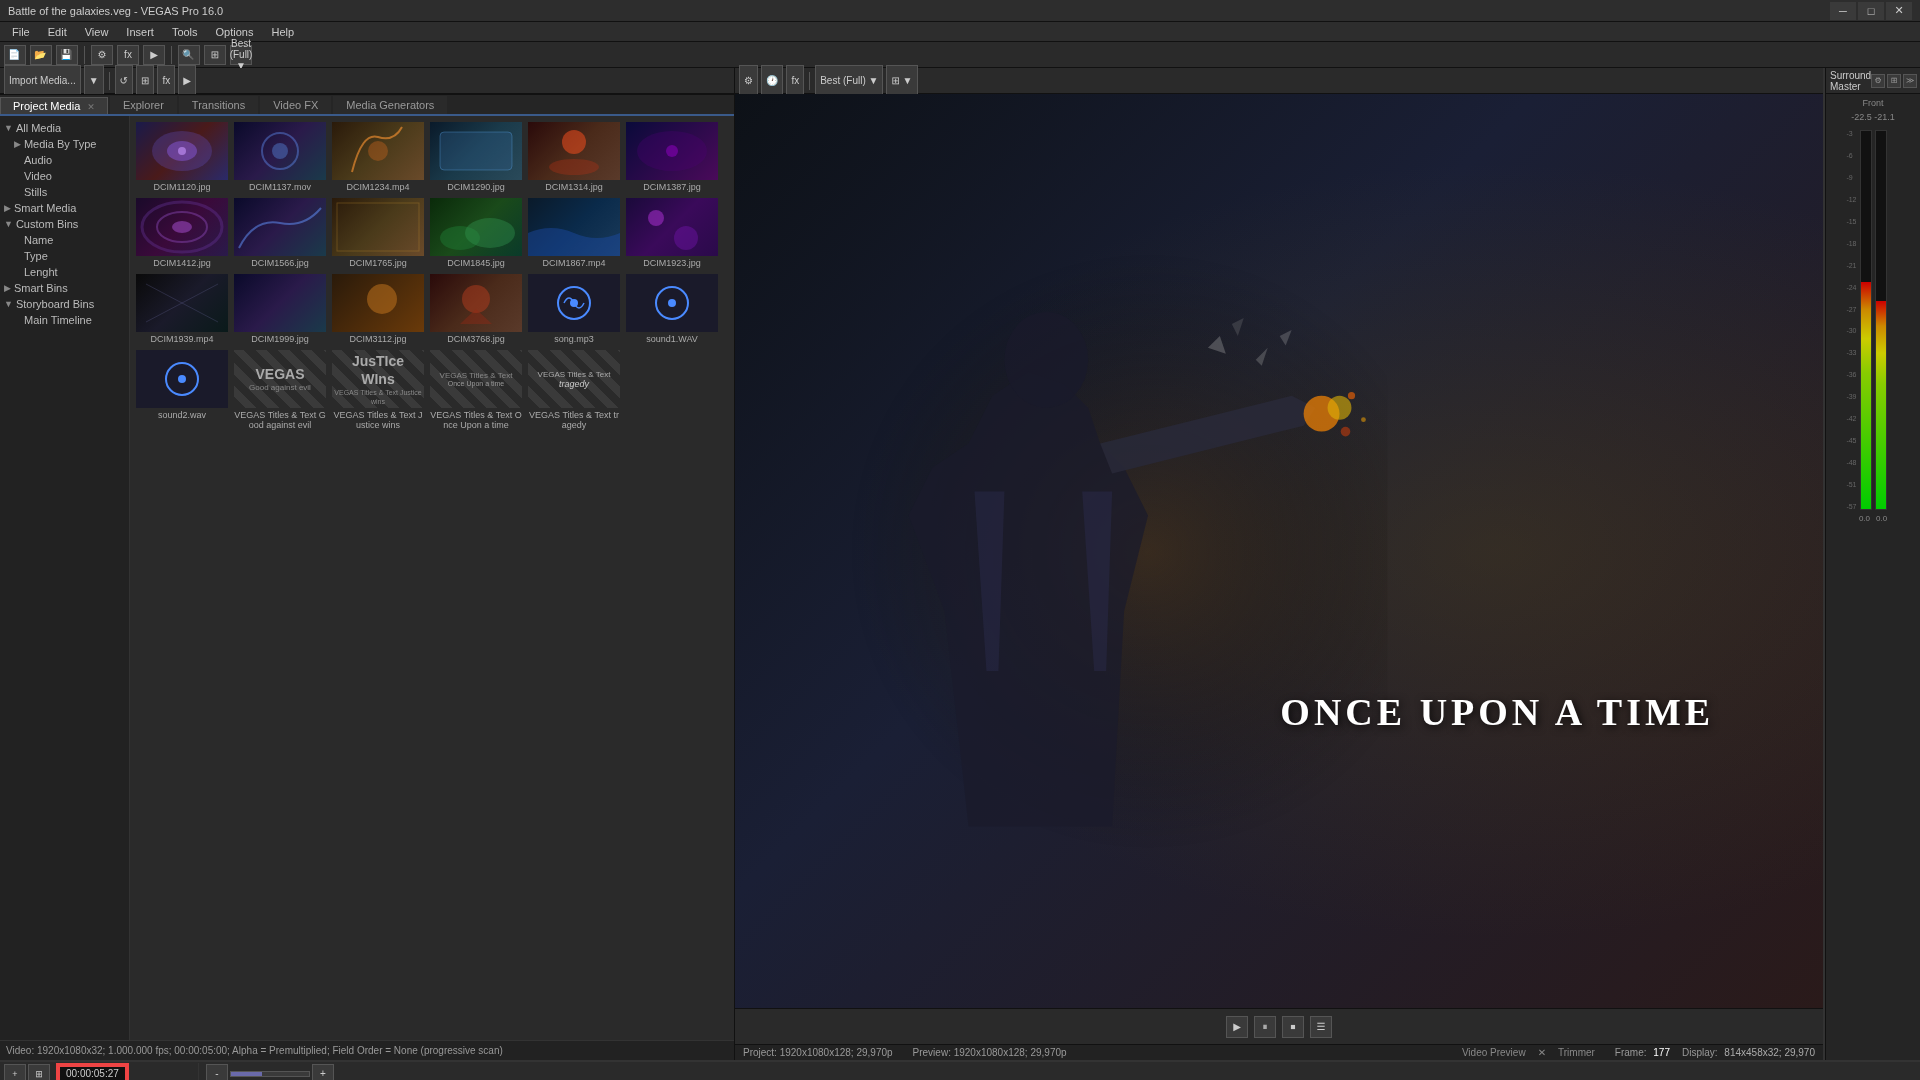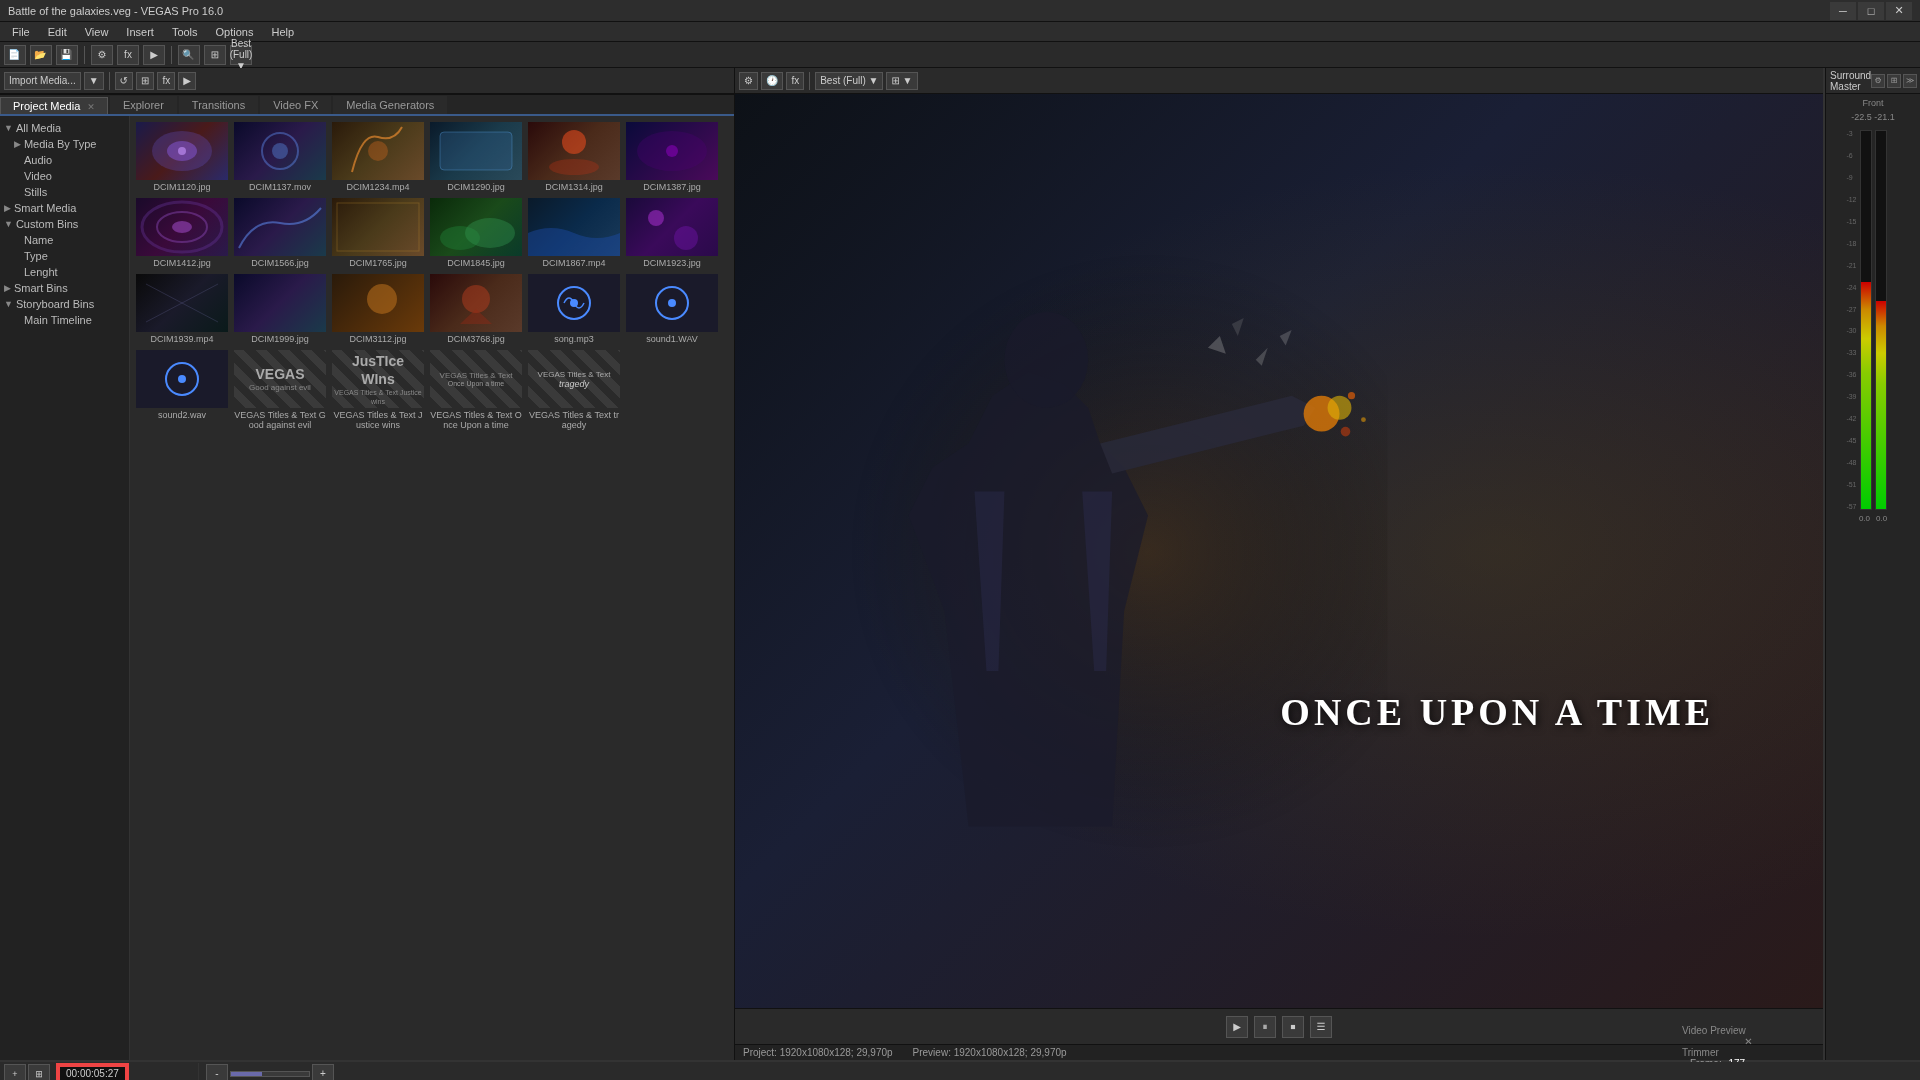--- a/index.html
+++ b/index.html
@@ -92,21 +92,21 @@
     #media-toolbar {
       height: 26px;
       background: #2a2a2a;
       display: flex;
       align-items: center;
       padding: 0 4px;
       gap: 3px;
       border-bottom: 1px solid #111;
     }
     .media-toolbar-btn {
-      height: 18px;
+      height: 31px;
       background: #3a3a3a;
       border: 1px solid #555;
       color: #ccc;
       cursor: pointer;
       font-size: 10px;
       padding: 0 4px;
       display: flex; align-items: center;
     }
 
     
@@ -729,20 +729,23 @@
             <div style="font-size:7px;color:#fff;text-align:center;padding:2px;">
               <div style="font-size:8px;color:#aaa;">VEGAS Titles &amp; Text</div>
               <div style="font-size:9px;color:#ccc;font-style:italic;">tragedy</div>
             </div>
           </div>
           <div class="media-label">VEGAS Titles &amp; Text tragedy</div>
         </div>
       </div>
     </div>
 
+    <div id="media-status">
+      <span>Video: 1920x1080x32; 1.000.000 fps; 00:00:05:00; Alpha = Premultiplied; Field Order = None (progressive scan)</span>
+    </div>
   </div>
 
   <div id="right-panel">
 
     <div id="preview-toolbar">
       <button class="media-toolbar-btn">⚙</button>
       <button class="media-toolbar-btn">🕐</button>
       <button class="media-toolbar-btn">fx</button>
       <div class="toolbar-sep"></div>
       <button class="media-toolbar-btn">Best (Full) ▼</button>
@@ -794,21 +797,21 @@
     <div id="preview-controls">
       <button class="preview-btn">▶</button>
       <button class="preview-btn">⏸</button>
       <button class="preview-btn">⏹</button>
       <button class="preview-btn">☰</button>
     </div>
 
     <div id="preview-info">
       <span>Project: 1920x1080x128; 29,970p</span>
       <span>Preview: 1920x1080x128; 29,970p</span>
-      <div style="margin-left:auto; display:flex; flex-direction:column;">
+      <div style="margin-left:auto; display:flex; gap:12px;">
         <span style="color:#888;">Video Preview</span>
         <button style="background:none;border:none;color:#888;cursor:pointer;font-size:10px;">✕</button>
         <span style="color:#888;">Trimmer</span>
         <span style="color:#999;margin-left:8px;">
           <span>Frame:</span>
           <span style="margin-left:4px;color:#fff;">177</span>
         </span>
         <span style="color:#999;">
           <span>Display:</span>
           <span style="margin-left:4px;color:#aaa;">814x458x32; 29,970</span>

